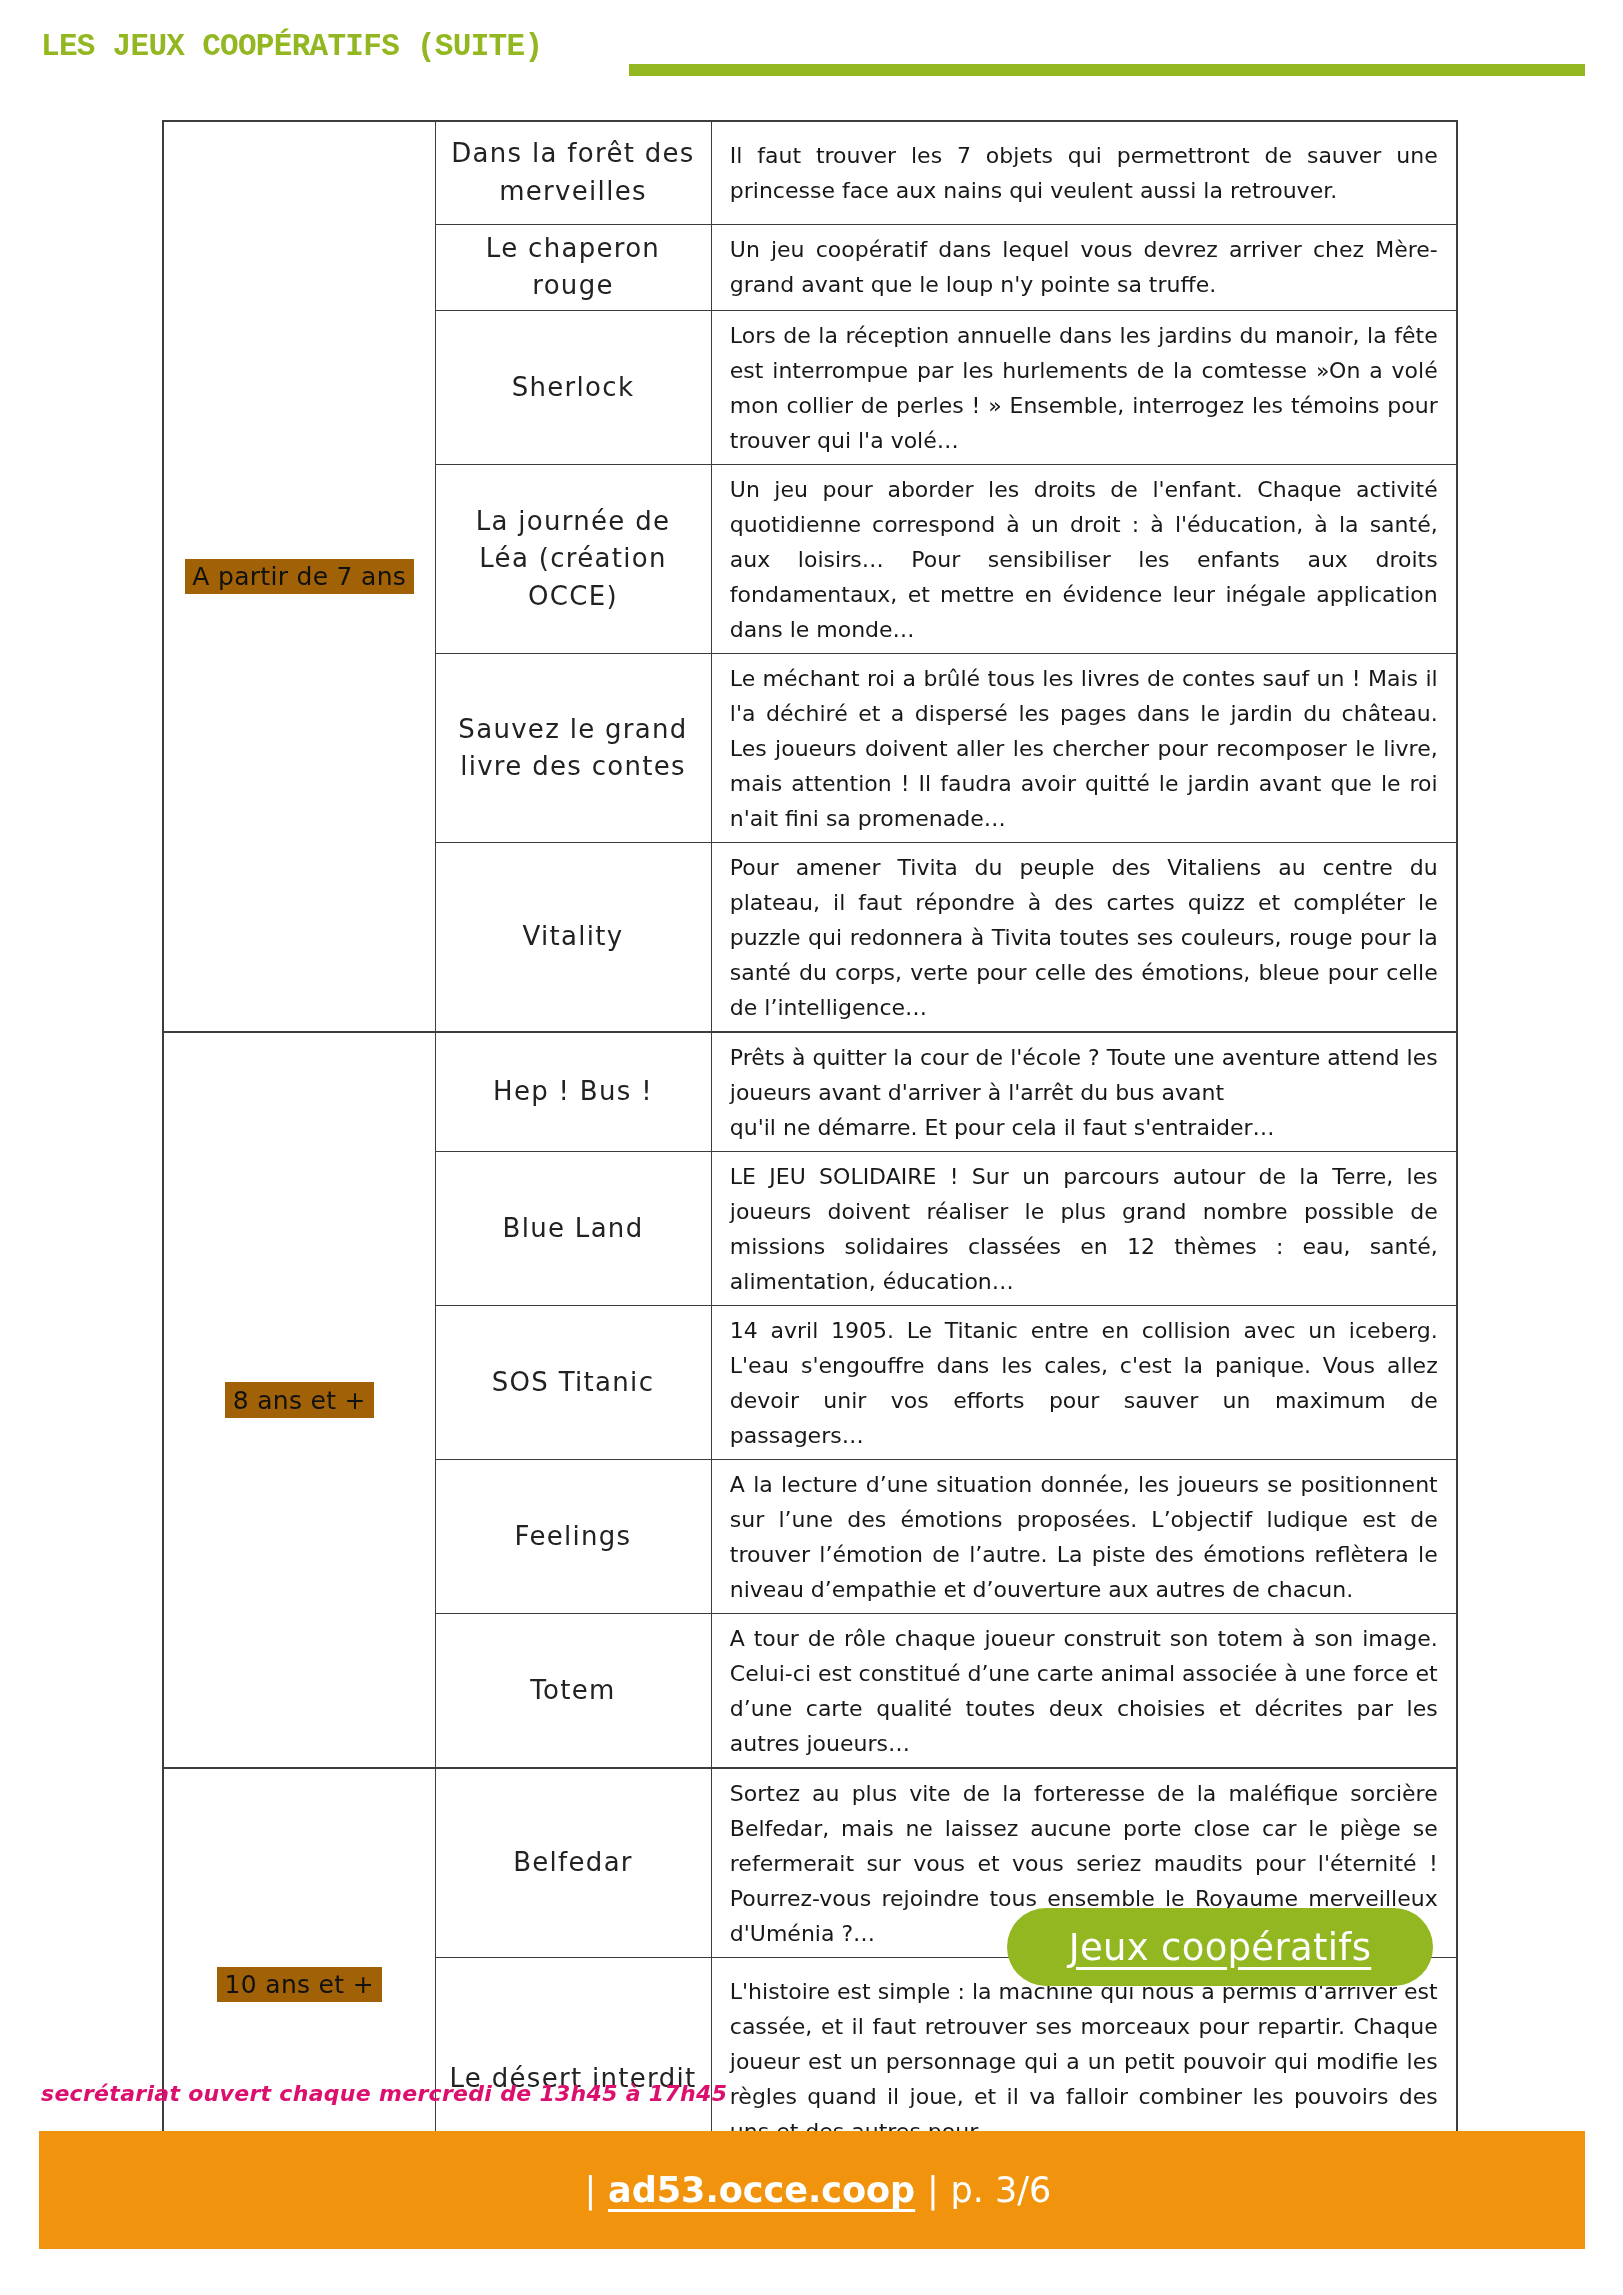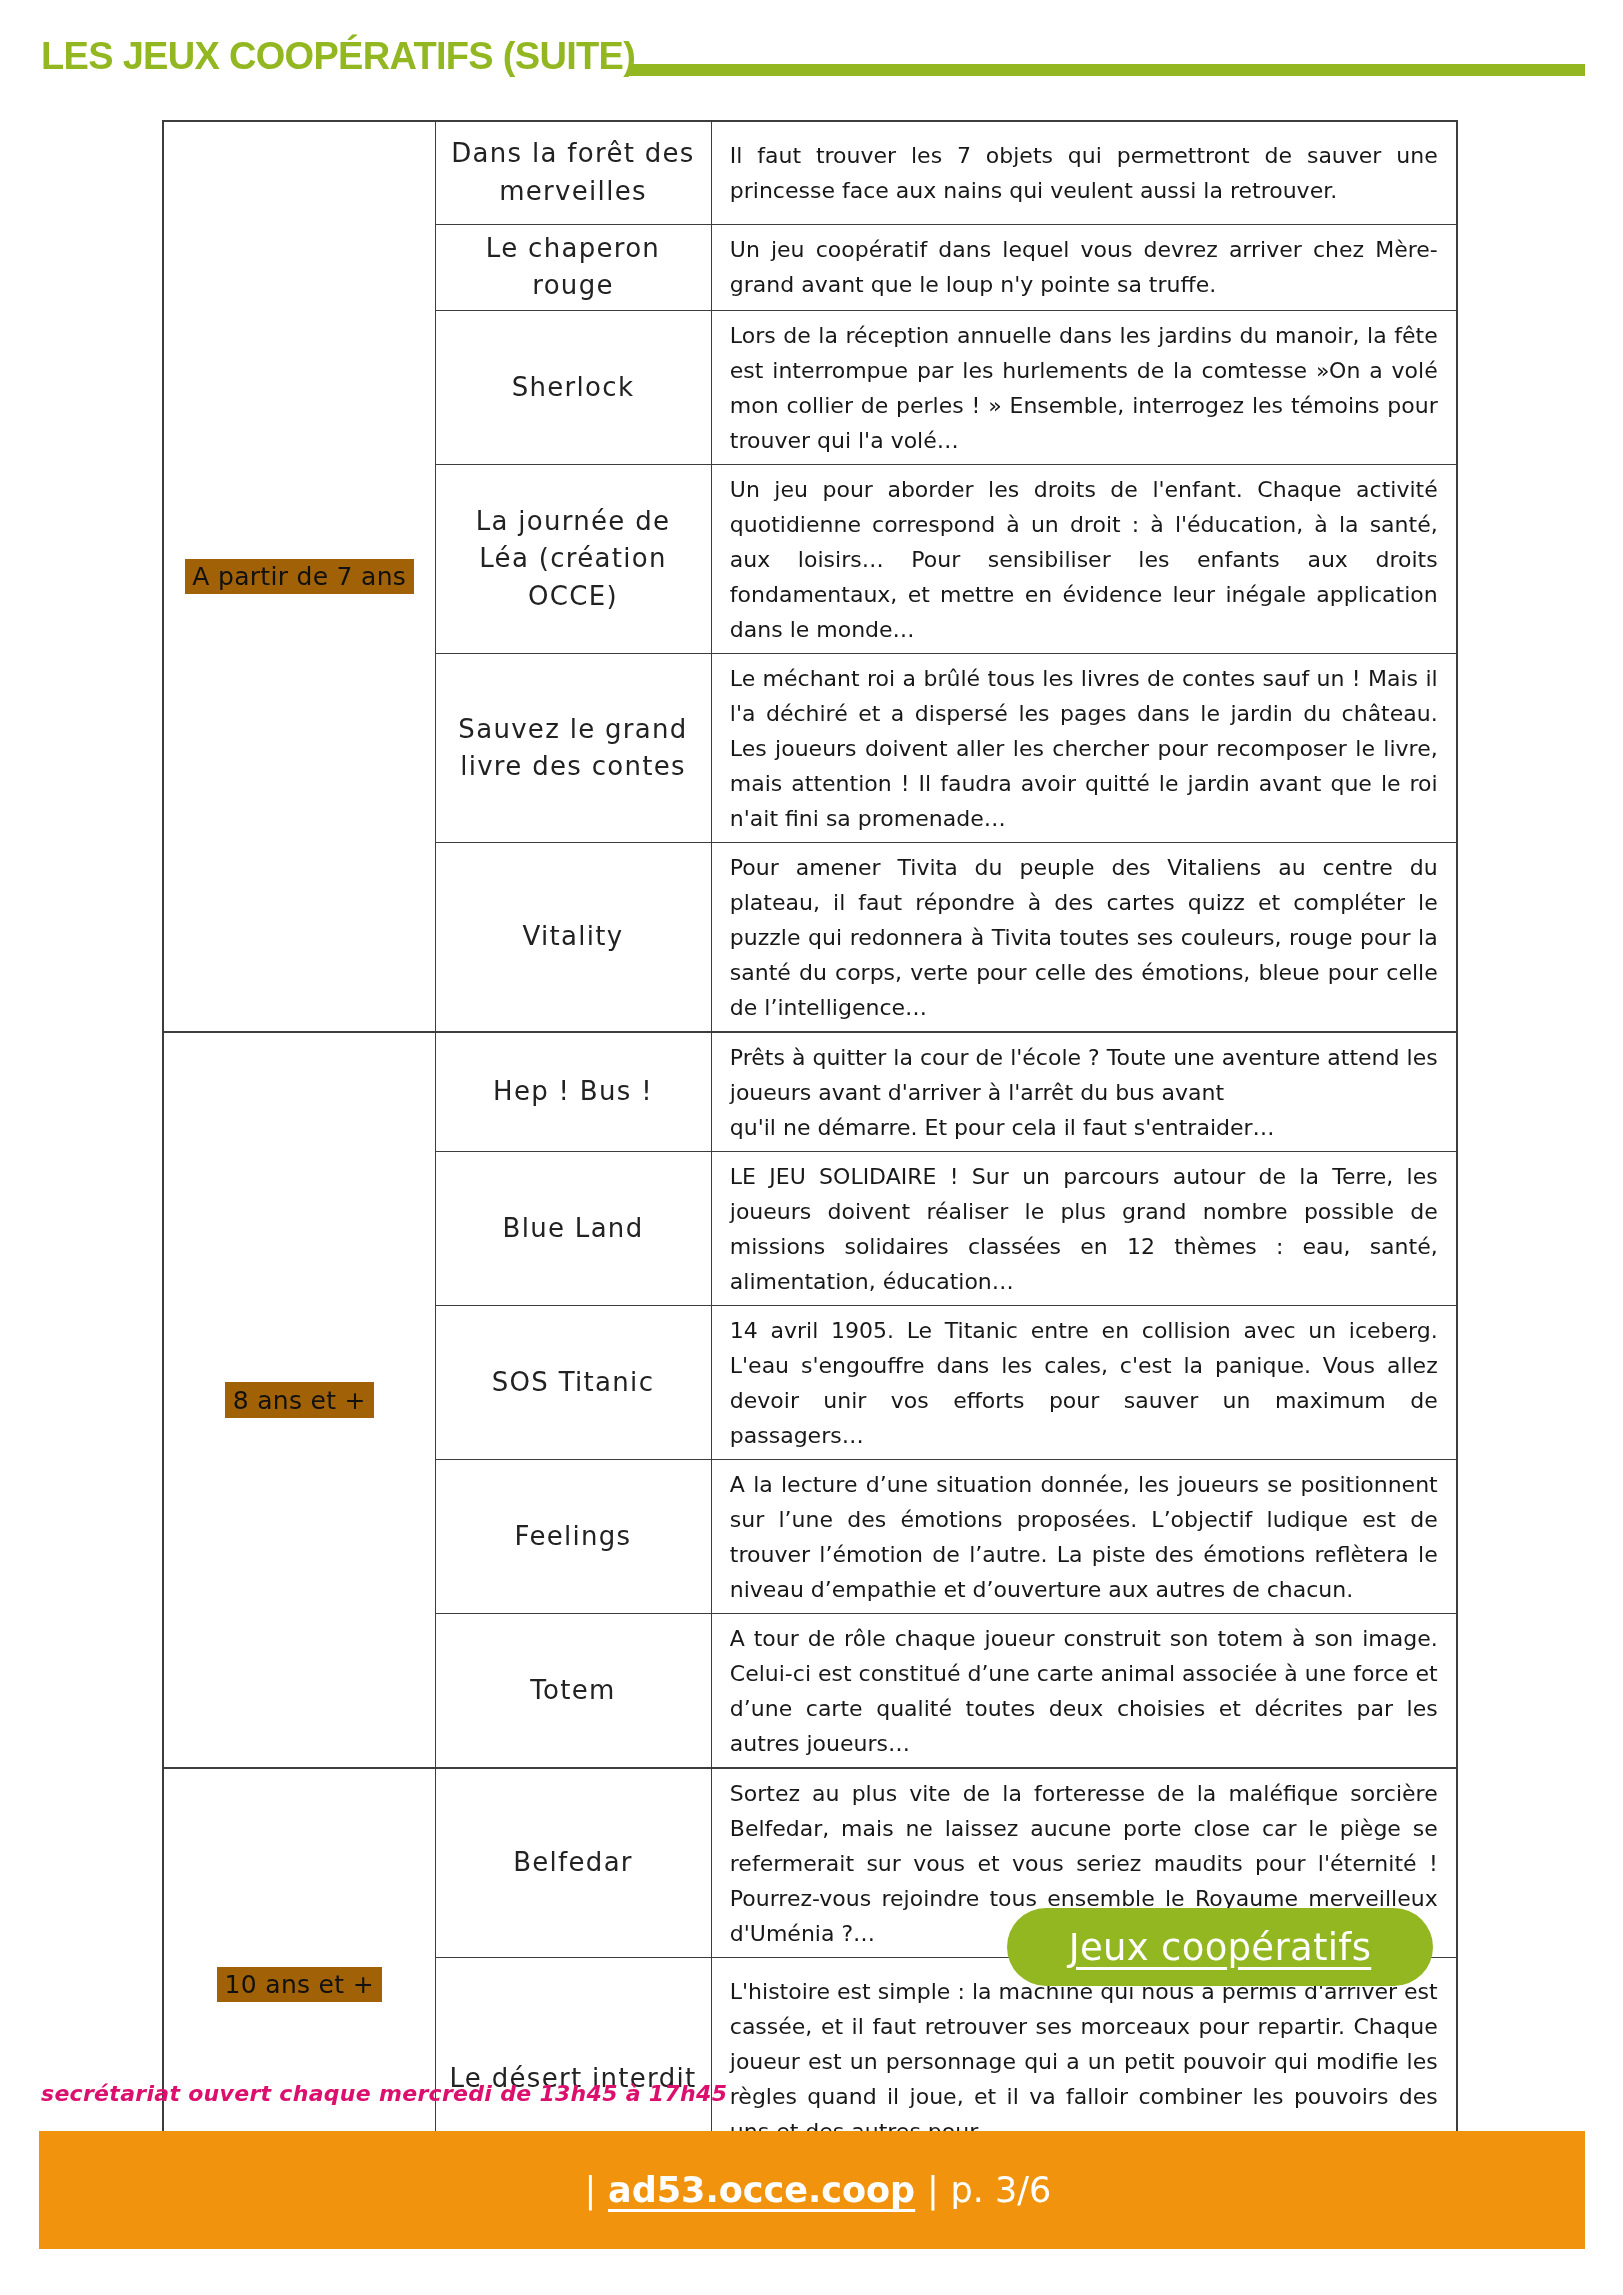--- a/index.html
+++ b/index.html
@@ -2,23 +2,23 @@
 <html style="font-size:10.5px"><head>
 <meta charset="utf-8">
 <style>
   html,body{margin:0;padding:0;}
   body{
     width:1623px;height:2295px;position:relative;background:#ffffff;
     font-family:"DejaVu Sans","Liberation Sans",sans-serif;color:#1f1f1f;
   }
   
   .page-title{
-    position:absolute;left:41px;top:35px;
-    font-family:Liberation Sans, sans-serif;
-    font-weight:bold;font-size:38px;letter-spacing:-0.7px;
+    position:absolute;left:41px;top:29px;
+    font-family:Liberation Mono, monospace;
+    font-weight:bold;font-size:31px;letter-spacing:-0.7px;
     color:#92b720;white-space:nowrap;
   }
   .title-rule{
     position:absolute;left:629px;top:64px;width:956px;height:11.8px;
     background:#92b720;
   }
   
   table.games{
     position:absolute;left:162px;top:120px;width:1294px;
     border-collapse:collapse;table-layout:fixed;

